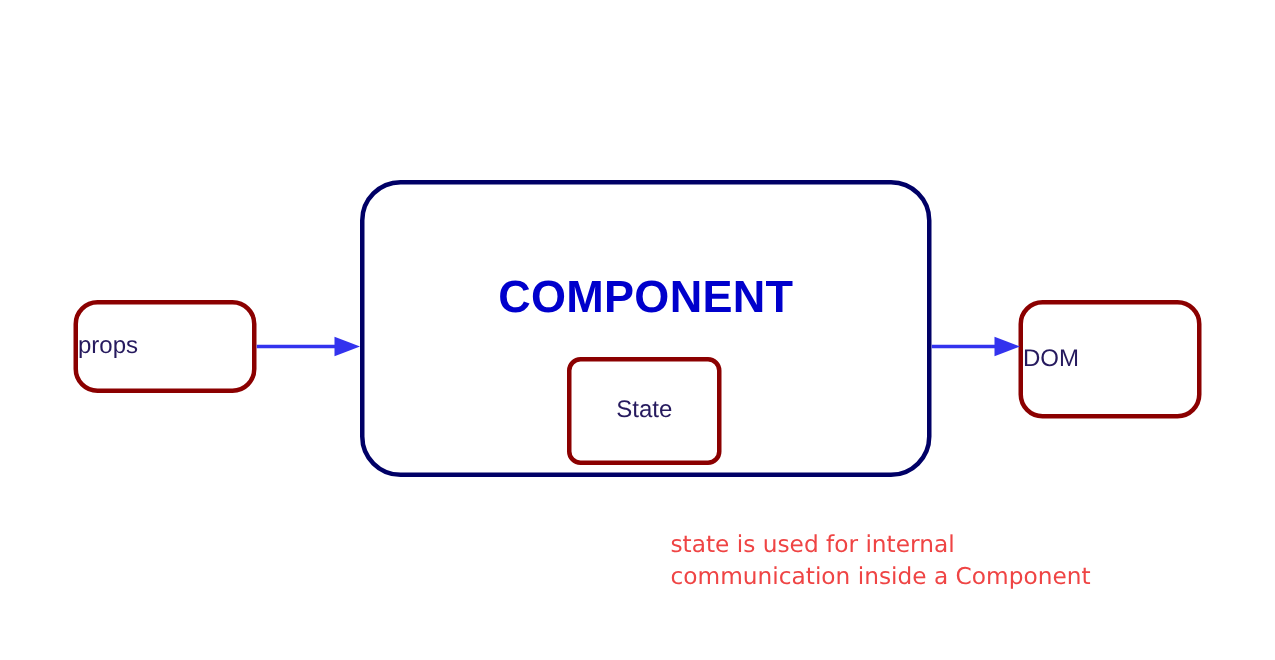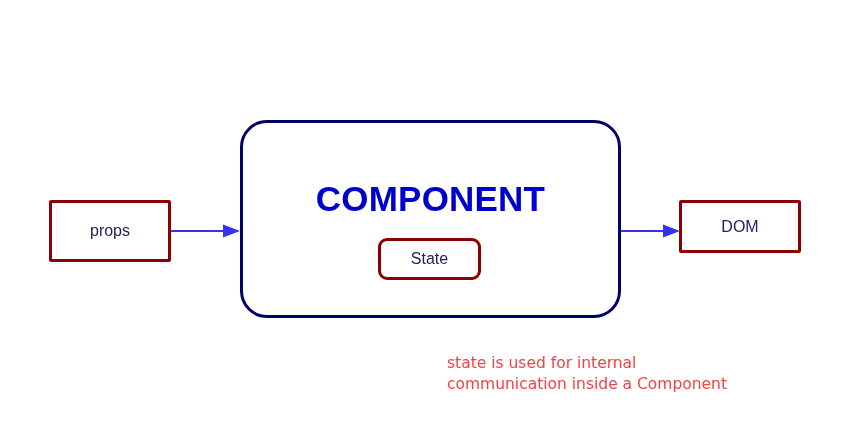--- a/index.html
+++ b/index.html
@@ -31,72 +31,72 @@
     background: #ffffff;
   }
 
   .component-title {
     position: absolute;
     left: 240px;
     top: 182px;
     width: 381px;
     text-align: center;
     font-family: "Liberation Sans", sans-serif;
-    font-size: 35px;
+    font-size: 30px;
     font-weight: bold;
     color: #0000cc;
     letter-spacing: 0.2px;
     line-height: 34px;
     white-space: nowrap;
   }
 
   
   .state-box {
     position: absolute;
     left: 378px;
     top: 238px;
     width: 103px;
-    height: 42px;
+    height: 72px;
     box-sizing: border-box;
     border: 3px solid #8b0000;
     border-radius: 9px;
     background: #ffffff;
     display: flex;
     align-items: center;
     justify-content: center;
   }
   .state-label {
     font-family: "Liberation Sans", sans-serif;
     font-size: 16px;
     color: #261a5e;
     line-height: 18px;
   }
 
   
   .side-box {
     position: absolute;
     box-sizing: border-box;
     border: 3px solid #8b0000;
-    border-radius: 2px;
+    border-radius: 16px;
     background: #ffffff;
     display: flex;
     align-items: center;
-    justify-content: center;
+    justify-content: flex-start;
   }
   .side-box.props {
     left: 49px;
     top: 200px;
     width: 122px;
     height: 62px;
   }
   .side-box.dom {
     left: 679px;
     top: 200px;
     width: 122px;
-    height: 53px;
+    height: 79px;
   }
   .side-label {
     font-family: "Liberation Sans", sans-serif;
     font-size: 16px;
     color: #261a5e;
     line-height: 18px;
   }
 
   
   .arrow {

